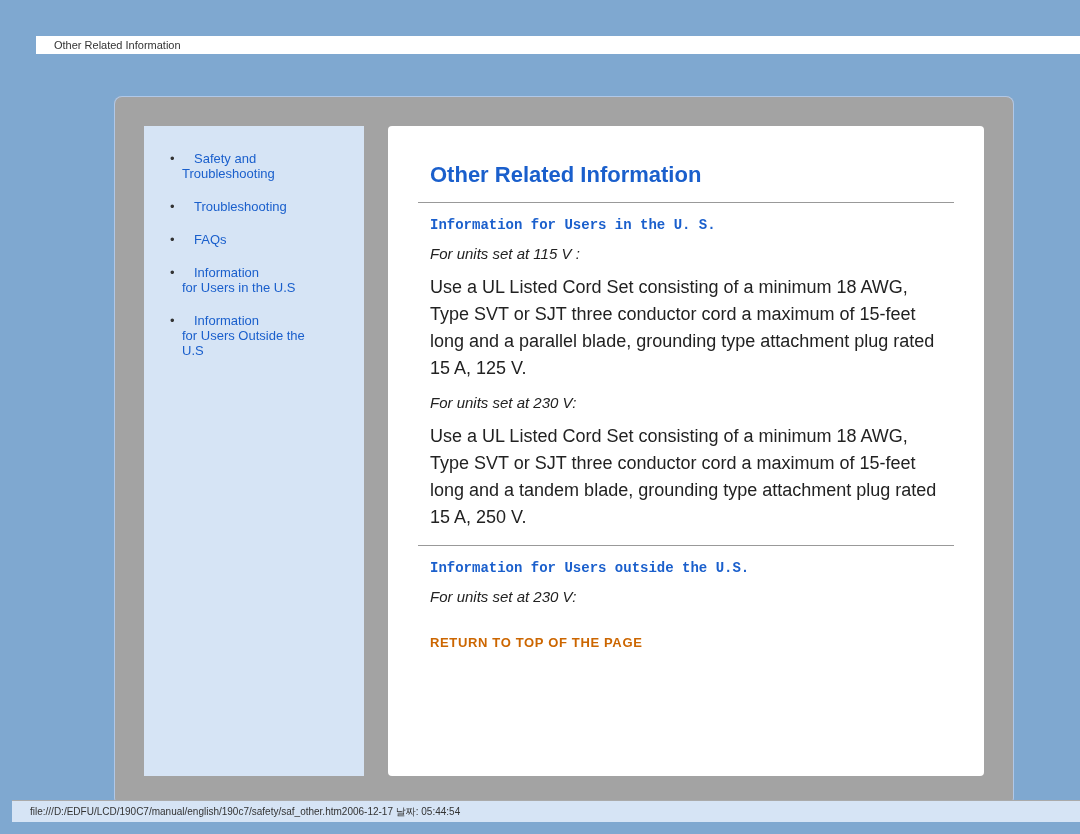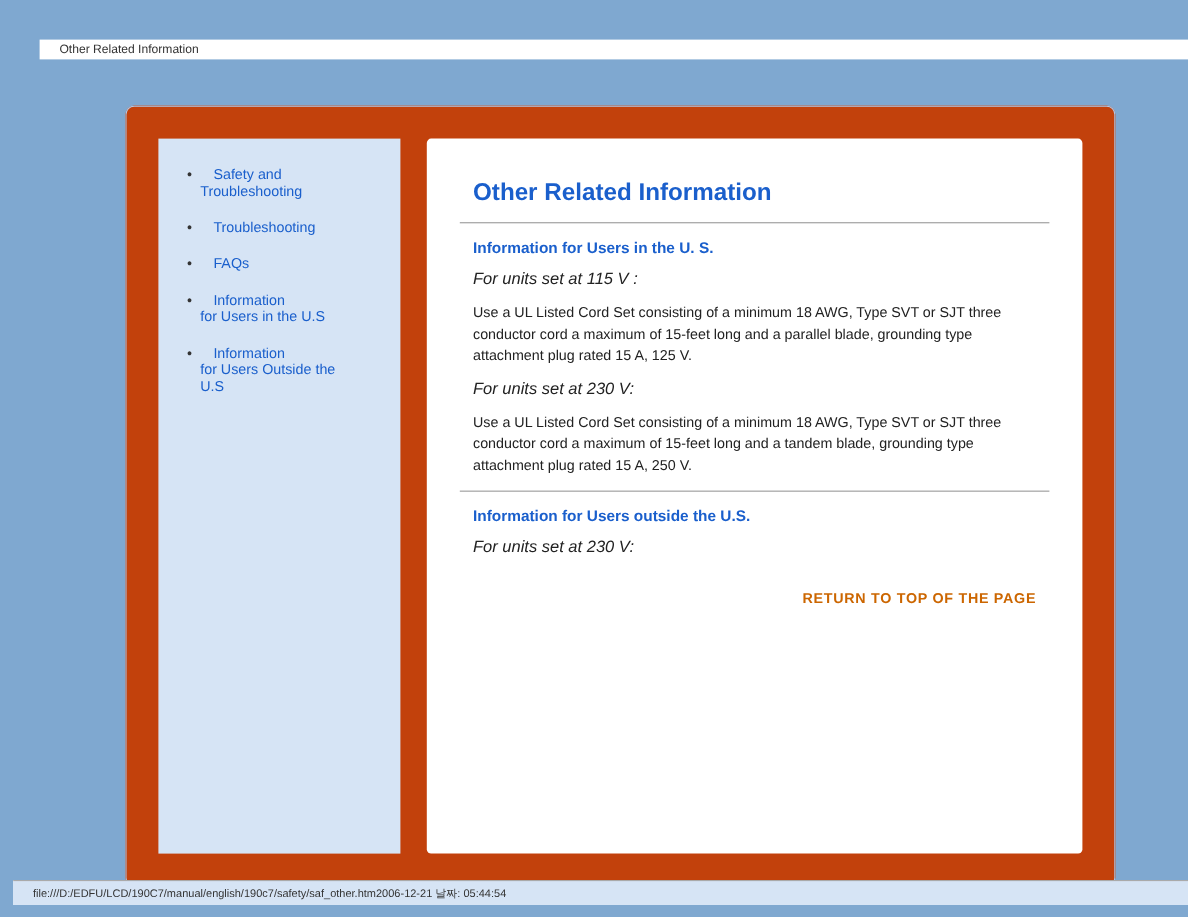--- a/index.html
+++ b/index.html
@@ -26,21 +26,21 @@
 
     .outer-wrapper {
       display: flex;
       justify-content: center;
       align-items: flex-start;
       padding: 18px 20px 0 20px;
       height: calc(834px - 18px - 22px);
     }
 
     .card {
-      background-color: #c2410c;
+      background-color: #a3a3a3;
       border-radius: 8px;
       width: 900px;
       min-height: 710px;
       display: flex;
       padding: 18px 18px 18px 18px;
       box-shadow: inset 0 0 0 1px #b0c8e8;
     }
 
     
     .sidebar {
@@ -93,39 +93,40 @@
       border: none;
       border-top: 1px solid #999;
       margin: 14px 0;
     }
 
     .section-heading {
       font-size: 14px;
       font-weight: bold;
       color: #1a5fcc;
       margin-bottom: 10px;
+      font-family: Liberation Mono, monospace;
     }
 
     .body-text {
-      font-size: 13px;
+      font-size: 18px;
       color: #222;
       line-height: 1.5;
       margin-bottom: 12px;
     }
 
     .italic-text {
       font-style: italic;
       font-size: 15px;
       color: #222;
       margin-bottom: 10px;
     }
 
     .return-link {
       display: block;
-      text-align: right;
+      text-align: left;
       color: #cc6600;
       font-size: 13px;
       font-weight: bold;
       letter-spacing: 0.05em;
       margin-top: 30px;
       text-decoration: none;
     }
 
     .status-bar {
       position: fixed;
@@ -195,14 +196,14 @@
       <p class="italic-text">For units set at 230 V:</p>
 
 
       <a class="return-link" href="#">RETURN TO TOP OF THE PAGE</a>
 
     </main>
   </div>
 </div>
 
 <div class="status-bar">
-  <span>file:///D:/EDFU/LCD/190C7/manual/english/190c7/safety/saf_other.htm2006-12-21 날짜: 05:44:54</span>
+  <span>file:///D:/EDFU/LCD/190C7/manual/english/190c7/safety/saf_other.htm2006-12-17 날짜: 05:44:54</span>
 </div>
 
 </body></html>

